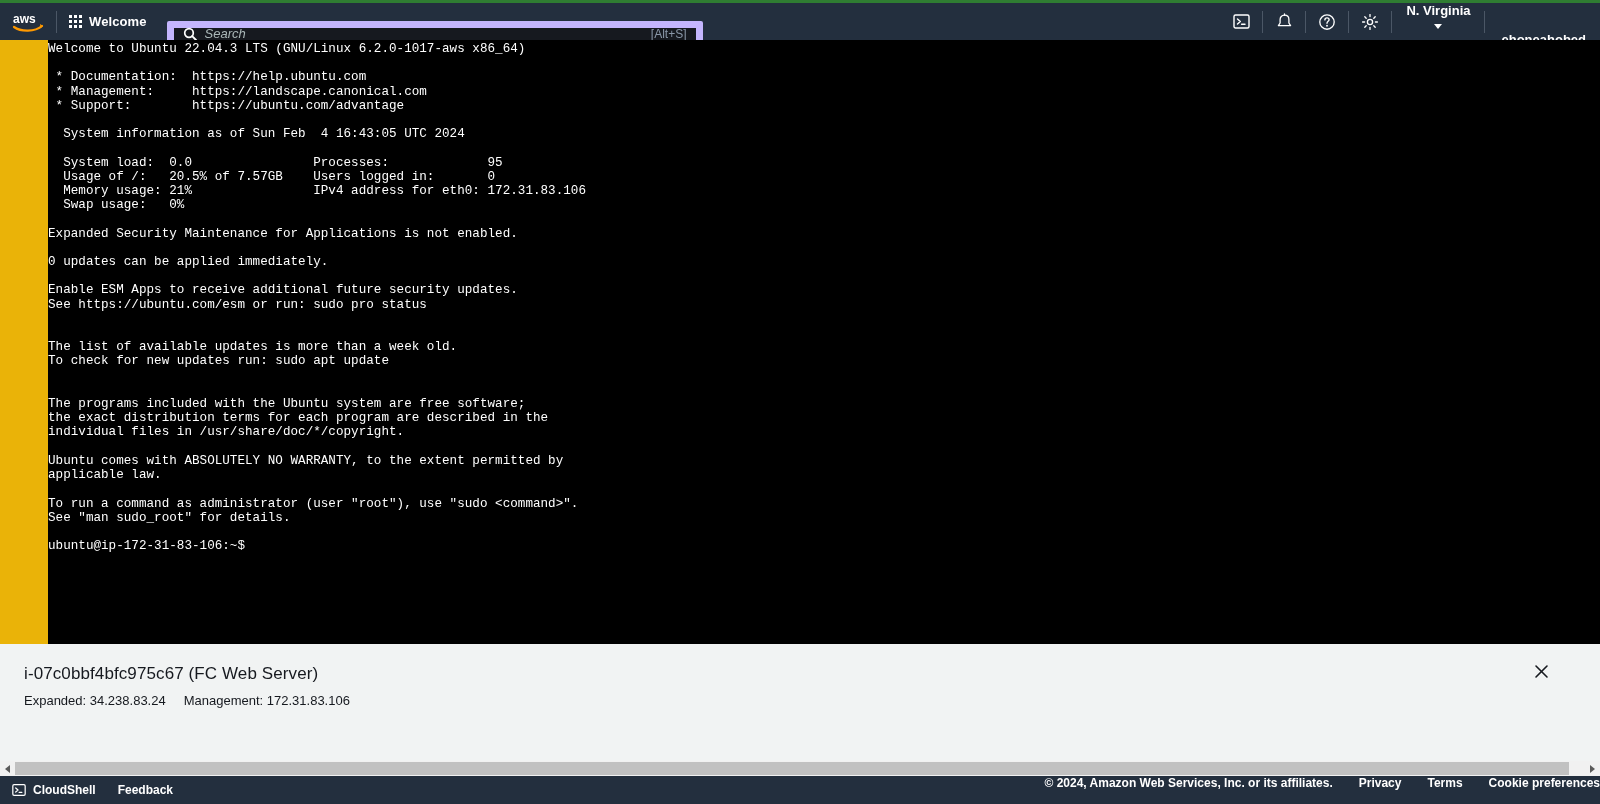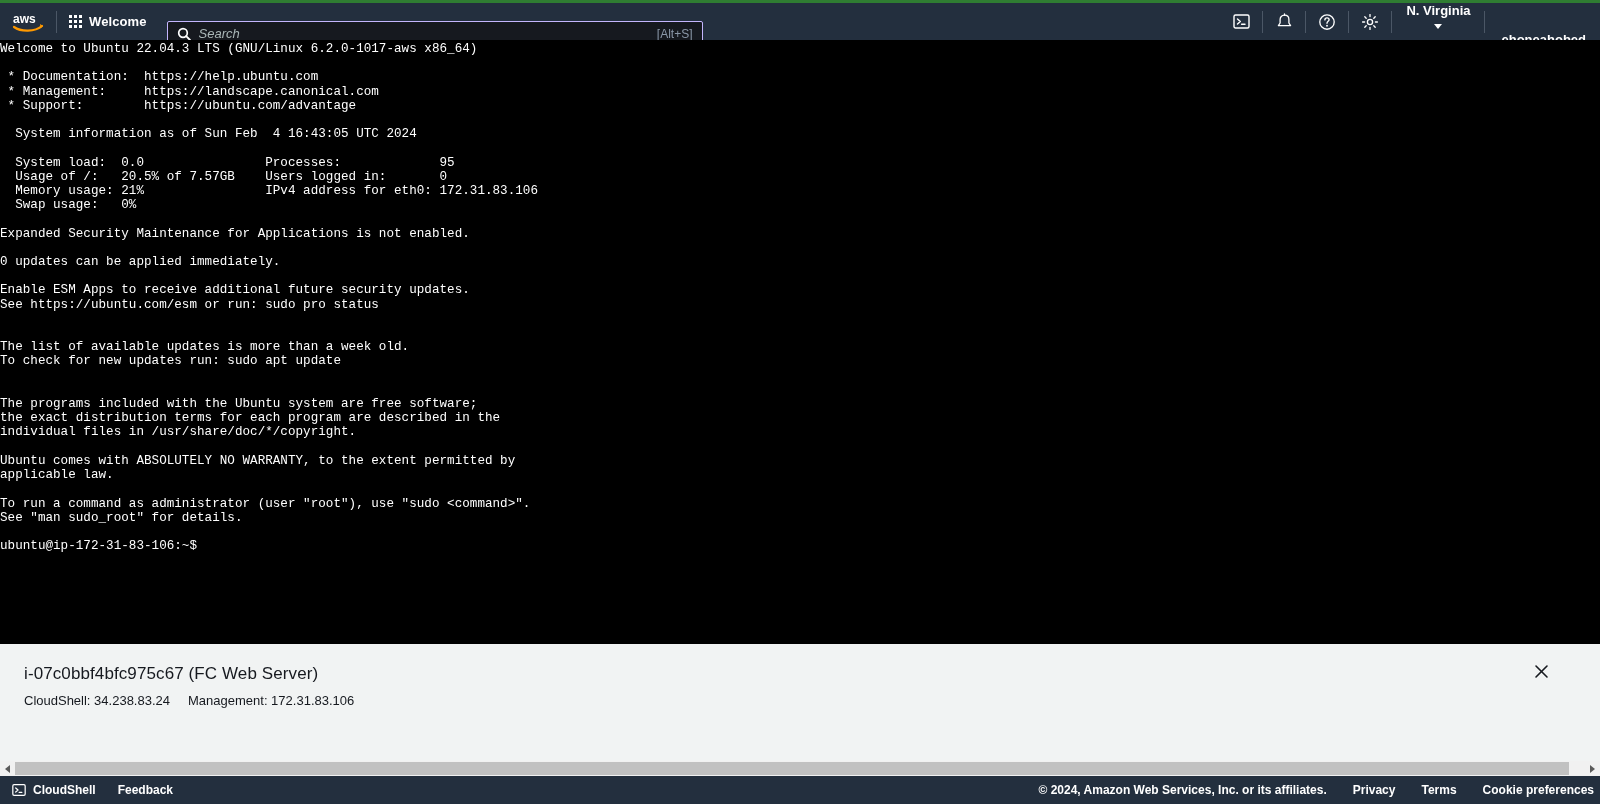--- a/index.html
+++ b/index.html
@@ -78,21 +78,21 @@
     font-size: 13px;
     font-weight: bold;
     letter-spacing: .1px;
     white-space: nowrap;
   }
   .search-wrap {
     margin-left: 8px;
     width: 536px;
     height: 26px;
     background: #16191f;
-    border: 1px solid #c4b5fd;
+    border: 7px solid #c4b5fd;
     border-radius: 2px;
     display: flex;
     align-items: center;
     padding: 0 9px;
     cursor: text;
     margin-top: 24px;
   }
   .search-icon { flex: 0 0 auto; display: flex; align-items: center; }
   .search-input {
     flex: 1 1 auto;
@@ -162,20 +162,21 @@
   }
 
   
   .terminal {
     flex: 0 0 auto;
     height: 604px;
     background: #000000;
     overflow: hidden;
     position: relative;
     padding: 0;
+    margin-left: 48px;
   }
   .term-pre {
     font-family: "Liberation Mono", "DejaVu Sans Mono", monospace;
     font-size: 12.6px;
     line-height: 14.2px;
     color: #ffffff;
     white-space: pre;
     padding: 2px 0 0 0;
     margin: 0;
     letter-spacing: 0.02px;
@@ -290,23 +291,21 @@
     font-weight: bold;
     font-size: 12px;
     color: #ffffff;
   }
   .footer-right {
     position: absolute;
     right: 0;
     top: 0;
     height: 100%;
     display: flex;
-    align-items: center;
     gap: 26px;
-    padding-right: 6px;
     white-space: nowrap;
   }
   .footer-copy { font-weight: bold; font-size: 12px; color: #ffffff; }
 </style>
 </head>
 <body>
 
 <div class="app">
 
   <div class="top-strip"></div>
@@ -441,21 +440,21 @@
 
 To run a command as administrator (user "root"), use "sudo &lt;command&gt;".
 See "man sudo_root" for details.
 
 </span><span id="term-prompt">ubuntu@ip-172-31-83-106:~$</span></pre>
   </div>
 
   <div class="info-panel">
     <div class="info-title">i-07c0bbf4bfc975c67 (FC Web Server)</div>
     <div class="info-sub">
-      <span>CloudShell: 34.238.83.24</span>
+      <span>Expanded: 34.238.83.24</span>
       <span>Management: 172.31.83.106</span>
     </div>
     <div class="panel-close">
       <svg width="15" height="15" viewBox="0 0 15 15" aria-hidden="true">
         <line x1="2" y1="2" x2="13" y2="13" stroke="#16191f" stroke-width="1.6" stroke-linecap="round"></line>
         <line x1="13" y1="2" x2="2" y2="13" stroke="#16191f" stroke-width="1.6" stroke-linecap="round"></line>
       </svg>
     </div>
   </div>
 

